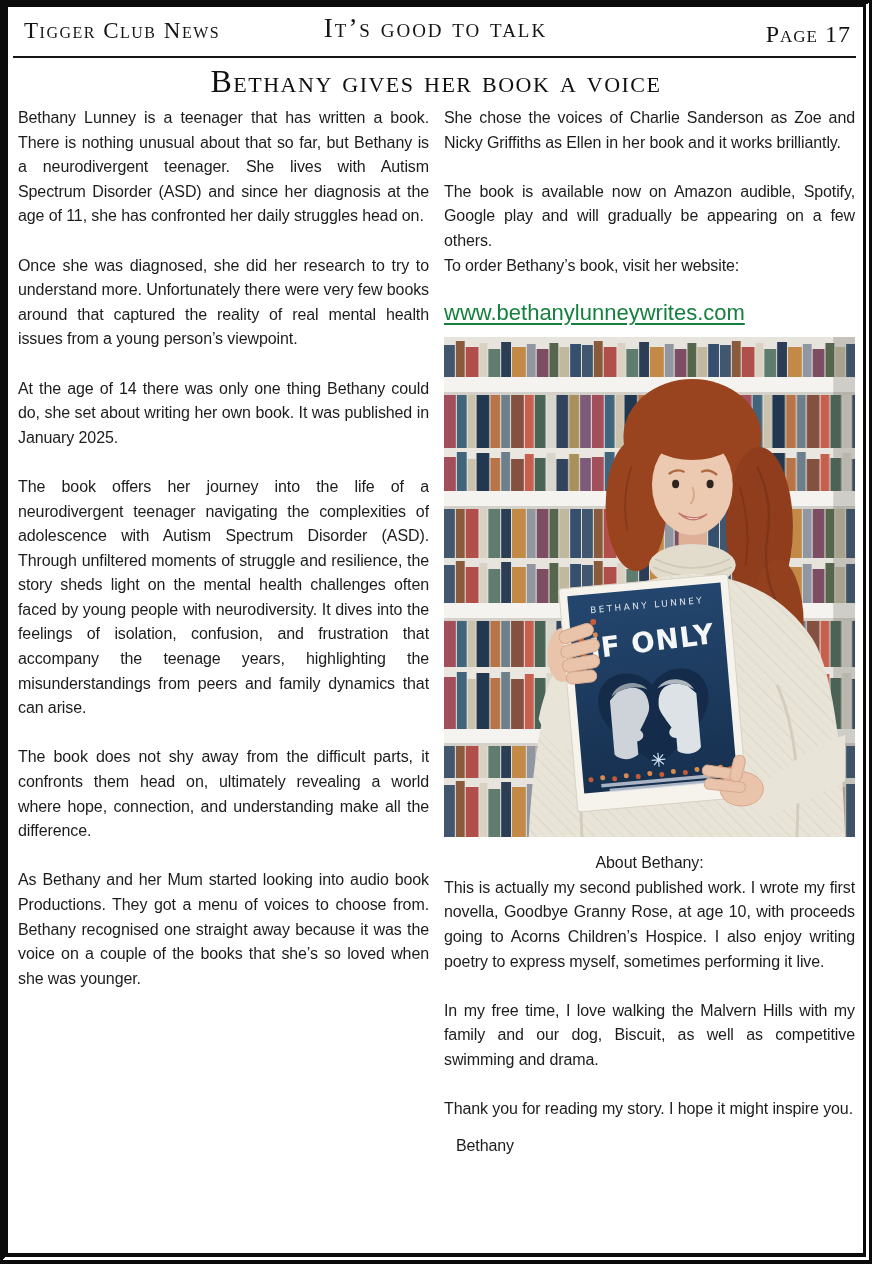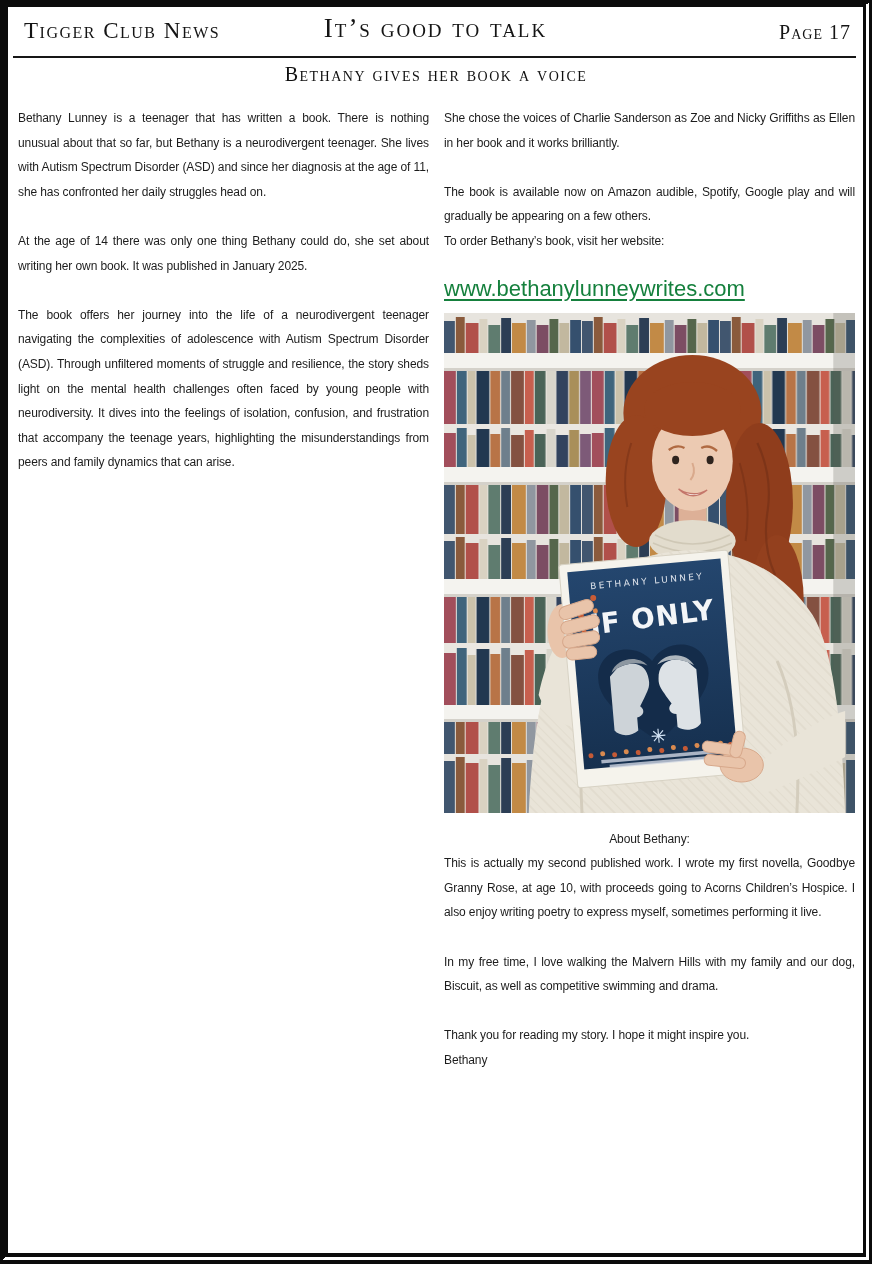--- a/index.html
+++ b/index.html
@@ -24,47 +24,47 @@
   }
   .masthead {
     position: absolute;
     top: 7px; left: 8px; right: 9px; height: 67px;
     font-family: "Liberation Serif", serif;
     font-variant: small-caps;
     color: #141414;
   }
   .masthead .pub   { position: absolute; left: 16px;  top: 11px; font-size: 23px; letter-spacing: 1.5px; }
   .masthead .headline { position: absolute; left: 0; right: 0; top: 6px; text-align: center; font-size: 27px; letter-spacing: 2px; }
-  .masthead .pageno { position: absolute; right: 12px; top: 14px; font-size: 20px; letter-spacing: 1px; }
+  .masthead .pageno { position: absolute; right: 12px; top: 14px; font-size: 24px; letter-spacing: 1px; }
   .rule {
     position: absolute; top: 56px; left: 13px; right: 16px; height: 2px;
     background: #161616;
   }
   .article-title {
     position: absolute; top: 63px; left: 0; right: 0;
     text-align: center;
     font-family: "Liberation Serif", serif;
     font-variant: small-caps;
-    font-size: 20px;
+    font-size: 32px;
     letter-spacing: 1.5px;
     color: #101010;
   }
   .columns {
     position: absolute;
     top: 106px; left: 18px; right: 17px; bottom: 13px;
     display: grid;
     grid-template-columns: 1fr 1fr;
     column-gap: 15px;
     overflow: hidden;
     font-family: "Liberation Sans", sans-serif;
   }
   .col { overflow: hidden; }
   p {
     margin: 0 0 24.6px 0;
-    font-size: 12px;
+    font-size: 16px;
     line-height: 24.6px;
     text-align: justify;
     letter-spacing: -0.1px;
   }
   p.no-gap { margin-bottom: 0; }
   .order-line { margin-bottom: 19px; text-align: left; }
   .weblink {
     display: inline-block;
     font-size: 22px;
     line-height: 29px;
@@ -75,43 +75,46 @@
     margin: 1px 0 5px 0;
     cursor: pointer;
   }
   .photo {
     width: 100%; height: 500px;
     margin: 5px 0 14px 0;
     display: block;
   }
   .about-heading { font-weight: normal; margin-bottom: 0; text-align: center; }
   .closing { margin-bottom: 0; }
-  .signature { margin: 0; text-align: left; }
+  .signature { margin: 12px; text-align: left; }
 </style>
 </head>
 <body>
 
 <div class="page">
   <div class="frame"></div>
 
   <div class="masthead">
     <span class="pub">Tigger Club News</span>
     <span class="headline">It’s good to talk</span>
     <span class="pageno">Page 17</span>
   </div>
   <div class="rule"></div>
 
   <div class="article-title">Bethany gives her book a voice</div>
 
   <div class="columns">
 
     <div class="col">
       <p>Bethany Lunney is a teenager that has written a book. There is nothing unusual about that so far, but Bethany is a neurodivergent teenager. She lives with Autism Spectrum Disorder (ASD) and since her diagnosis at the age of 11, she has confronted her daily struggles head on.</p>
+      <p>Once she was diagnosed, she did her research to try to understand more. Unfortunately there were very few books around that captured the reality of real mental health issues from a young person’s viewpoint.</p>
       <p>At the age of 14 there was only one thing Bethany could do, she set about writing her own book. It was published in January 2025.</p>
       <p>The book offers her journey into the life of a neurodivergent teenager navigating the complexities of adolescence with Autism Spectrum Disorder (ASD). Through unfiltered moments of struggle and resilience, the story sheds light on the mental health challenges often faced by young people with neurodiversity. It dives into the feelings of isolation, confusion, and frustration that accompany the teenage years, highlighting the misunderstandings from peers and family dynamics that can arise.</p>
+      <p>The book does not shy away from the difficult parts, it confronts them head on, ultimately revealing a world where hope, connection, and understanding make all the difference.</p>
+      <p class="no-gap">As Bethany and her Mum started looking into audio book Productions. They got a menu of voices to choose from. Bethany recognised one straight away because it was the voice on a couple of the books that she’s so loved when she was younger.</p>
     </div>
 
     <div class="col">
       <p>She chose the voices of Charlie Sanderson as Zoe and Nicky Griffiths as Ellen in her book and it works brilliantly.</p>
       <p class="no-gap">The book is available now on Amazon audible, Spotify, Google play and will gradually be appearing on a few others.</p>
       <p class="order-line">To order Bethany’s book, visit her website:</p>
       <a class="weblink">www.bethanylunneywrites.com</a>
 
       
       <svg class="photo" viewBox="0 0 417 500" preserveAspectRatio="none" role="img">

